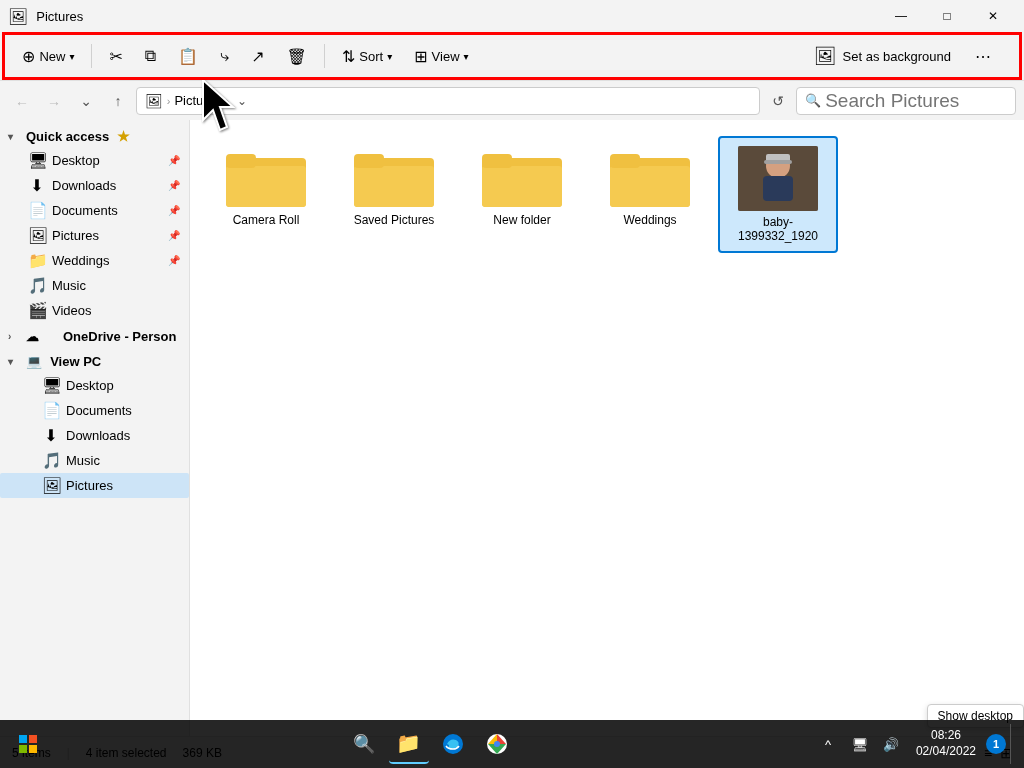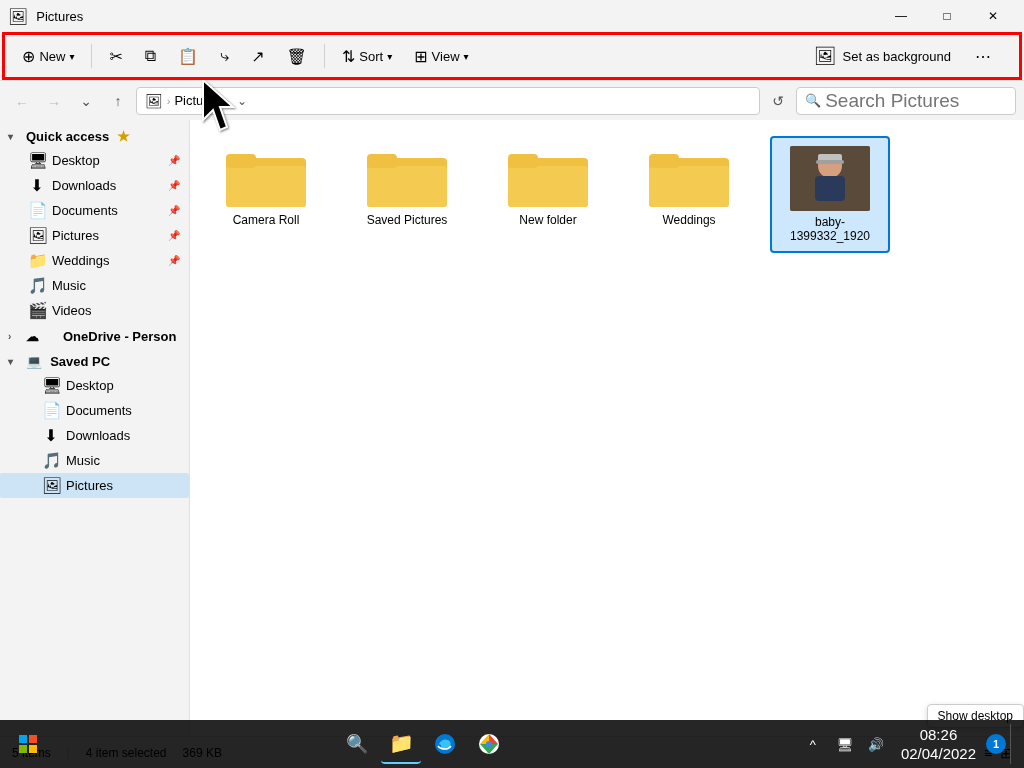--- a/index.html
+++ b/index.html
@@ -114,21 +114,21 @@
     .sidebar-sub-item {
       display: flex; align-items: center; gap: 6px;
       padding: 3px 8px 3px 42px; cursor: pointer; border-radius: 2px;
       font-size: 13px;
     }
     .sidebar-sub-item.active { background: #cde4f7; }
 
     
     #content-area {
       flex: 1; background: #fff; padding: 16px; overflow-y: auto;
-      display: flex; flex-wrap: wrap; gap: 21px; align-content: flex-start;
+      display: flex; flex-wrap: wrap; gap: 8px; align-content: flex-start;
     }
     #content-area::-webkit-scrollbar { width: 6px; }
     #content-area::-webkit-scrollbar-thumb { background: #ccc; border-radius: 3px; }
 
     .folder-item {
       display: flex; flex-direction: column; align-items: center;
       width: 120px; padding: 8px; border-radius: 4px; cursor: pointer;
     }
     .folder-icon {
       width: 80px; height: 65px; position: relative;
@@ -168,21 +168,21 @@
     }
     #taskbar-start { display: flex; align-items: center; justify-content: center; width: 40px; height: 40px; border-radius: 4px; cursor: pointer; }
     #taskbar-center { flex: 1; display: flex; align-items: center; justify-content: center; gap: 4px; }
     .taskbar-icon {
       width: 40px; height: 40px; display: flex; align-items: center; justify-content: center;
       border-radius: 4px; cursor: pointer;
     }
     .taskbar-icon.active { border-bottom: 2px solid #60cdff; }
     #taskbar-right { display: flex; align-items: center; gap: 4px; }
     .tray-icon { display: flex; align-items: center; justify-content: center; width: 28px; height: 40px; cursor: pointer; font-size: 13px; color: #fff; }
-    #clock { text-align: center; color: #fff; font-size: 15px; line-height: 1.3; padding: 0 6px; cursor: pointer; }
+    #clock { text-align: center; color: #fff; font-size: 12px; line-height: 1.3; padding: 0 6px; cursor: pointer; }
     #notification-badge {
       width: 20px; height: 20px; background: #0078d4; border-radius: 50%;
       display: flex; align-items: center; justify-content: center;
       color: #fff; font-size: 11px; font-weight: bold; cursor: pointer;
     }
 
     
     #cursor-overlay {
       position: absolute; pointer-events: none; z-index: 9999;
       left: 195px; top: 80px;
@@ -318,21 +318,21 @@
         <span class="sidebar-toggle">›</span>
         <span>☁</span>
         <span style="margin-left:20px;">OneDrive - Person</span>
       </div>
     </div>
 
     <div class="sidebar-section">
       <div class="sidebar-header">
         <span class="sidebar-toggle">▾</span>
         <span>💻</span>
-        <span style="margin-left:4px;">Saved PC</span>
+        <span style="margin-left:4px;">View PC</span>
       </div>
       <div class="sidebar-sub-item">
         <span class="sidebar-icon">🖥</span>
         <span>Desktop</span>
       </div>
       <div class="sidebar-sub-item">
         <span class="sidebar-icon">📄</span>
         <span>Documents</span>
       </div>
       <div class="sidebar-sub-item">

